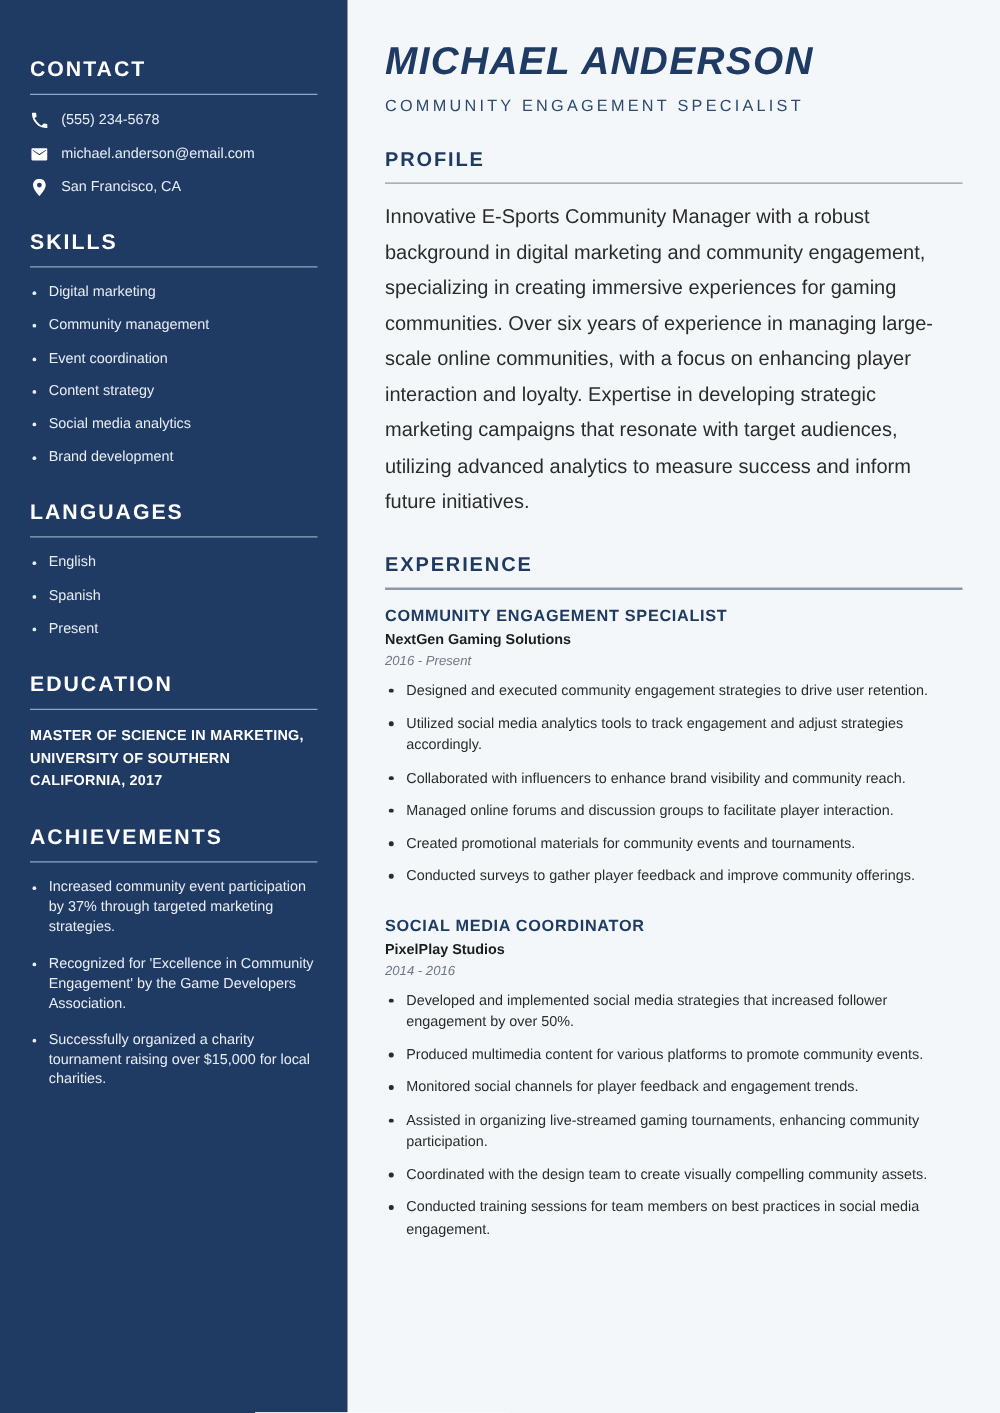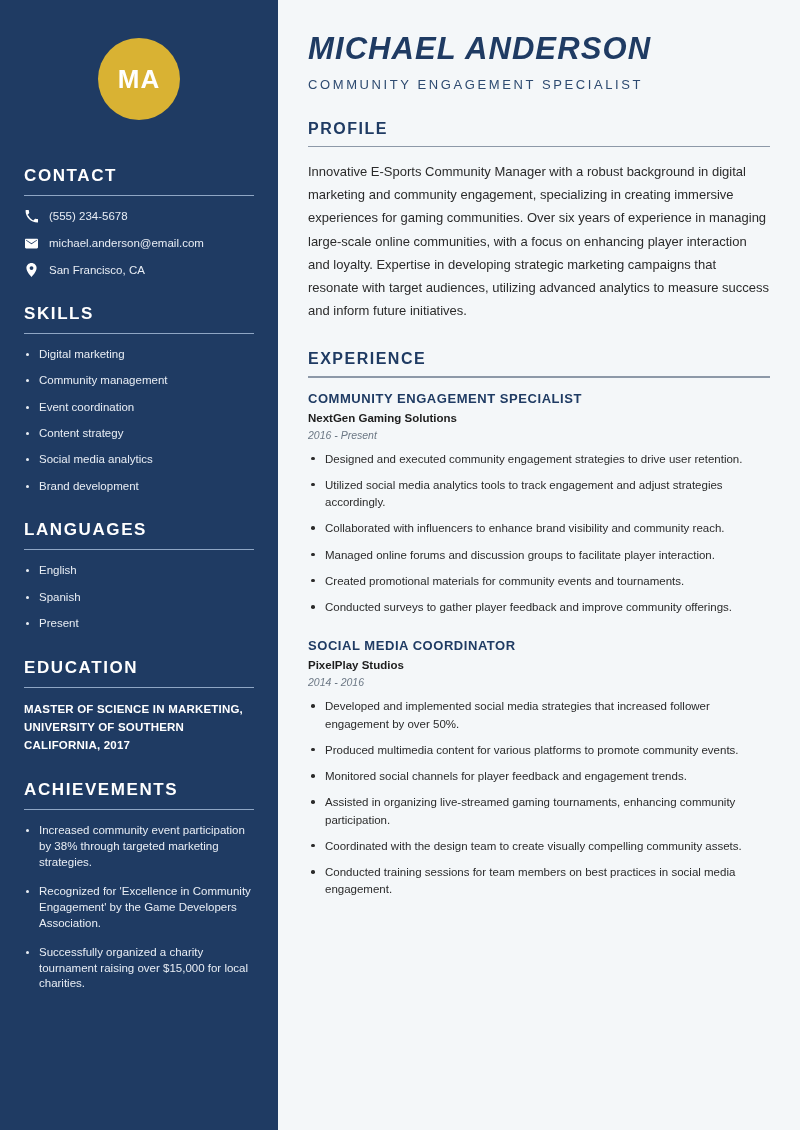--- a/index.html
+++ b/index.html
@@ -147,21 +147,21 @@
     color: #1F3B63;
     padding-bottom: 8px;
   }
   .main-rule {
     height: 1.5px;
     background: #8d99a8;
     margin-bottom: 13px;
   }
 
   .profile-text {
-    font-size: 13px;
+    font-size: 16px;
     line-height: 1.78;
     color: #2b2b2b;
   }
 
   .job { margin-bottom: 2px; }
   .job + .job { margin-top: 22px; }
 
   .job-title {
     font-size: 13px;
     font-weight: bold;
@@ -205,23 +205,20 @@
     background: #2b2b2b;
   }
 </style>
 </head>
 <body>
 
 <div class="page">
 
   <aside class="sidebar">
 
-    <div class="avatar-wrap">
-      <div class="avatar">MA</div>
-    </div>
 
     <section class="side-sec first">
       <div class="side-head">CONTACT</div>
       <div class="side-rule"></div>
 
       <div class="contact-row">
         <span class="cicon">
           <svg width="13" height="13" viewBox="0 0 24 24" fill="#ffffff">
               <path d="M6.6 10.8c1.9 3.7 4.9 6.7 8.6 8.6l2.9-2.9c.4-.4.9-.5 1.3-.3 1.2.4 2.5.6 3.8.6.6 0 1 .4 1 1V22c0 .6-.4 1-1 1C10.7 23 1 13.3 1 1c0-.6.4-1 1-1h4.2c.6 0 1 .4 1 1 0 1.3.2 2.6.6 3.8.1.4 0 .9-.3 1.3l-2.9 2.9z"></path>
             </svg>
@@ -274,21 +271,21 @@
     <section class="side-sec">
       <div class="side-head">EDUCATION</div>
       <div class="side-rule"></div>
       <div class="edu-item">MASTER OF SCIENCE IN MARKETING, UNIVERSITY OF SOUTHERN CALIFORNIA, 2017</div>
     </section>
 
     <section class="side-sec">
       <div class="side-head">ACHIEVEMENTS</div>
       <div class="side-rule"></div>
       <ul class="side-list achv">
-        <li>Increased community event participation by 38% through targeted marketing strategies.</li>
+        <li>Increased community event participation by 37% through targeted marketing strategies.</li>
         <li>Recognized for 'Excellence in Community Engagement' by the Game Developers Association.</li>
         <li>Successfully organized a charity tournament raising over $15,000 for local charities.</li>
       </ul>
     </section>
 
   </aside>
 
   <main class="main">
 
     <h1 class="name">MICHAEL ANDERSON</h1>

